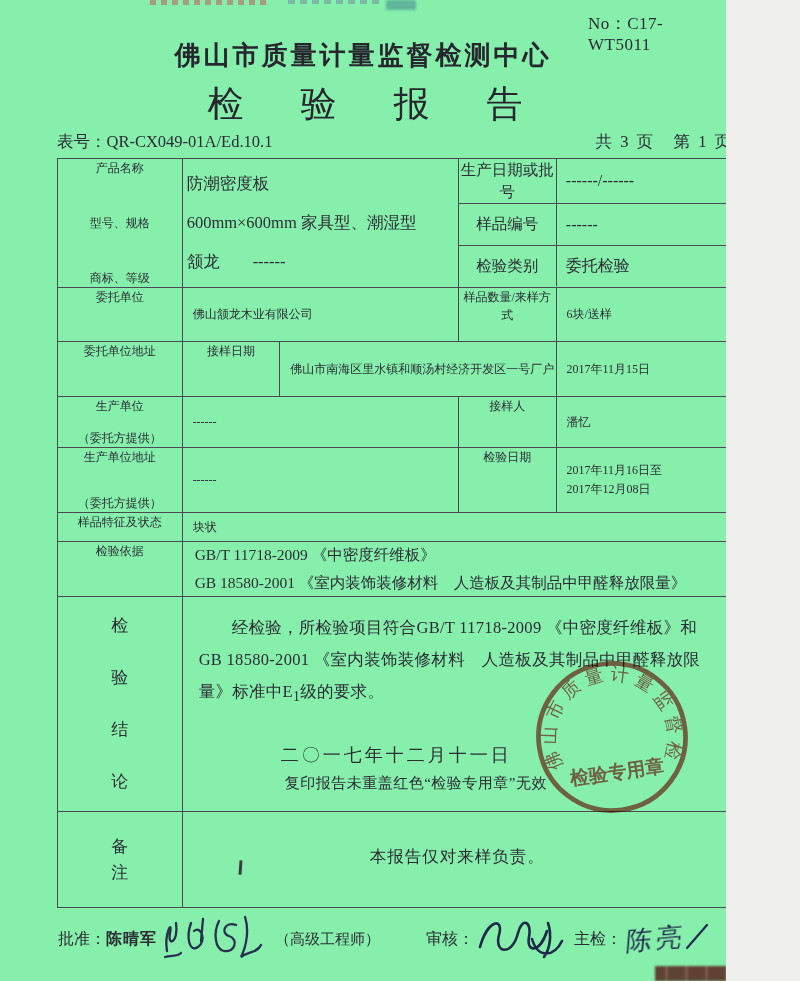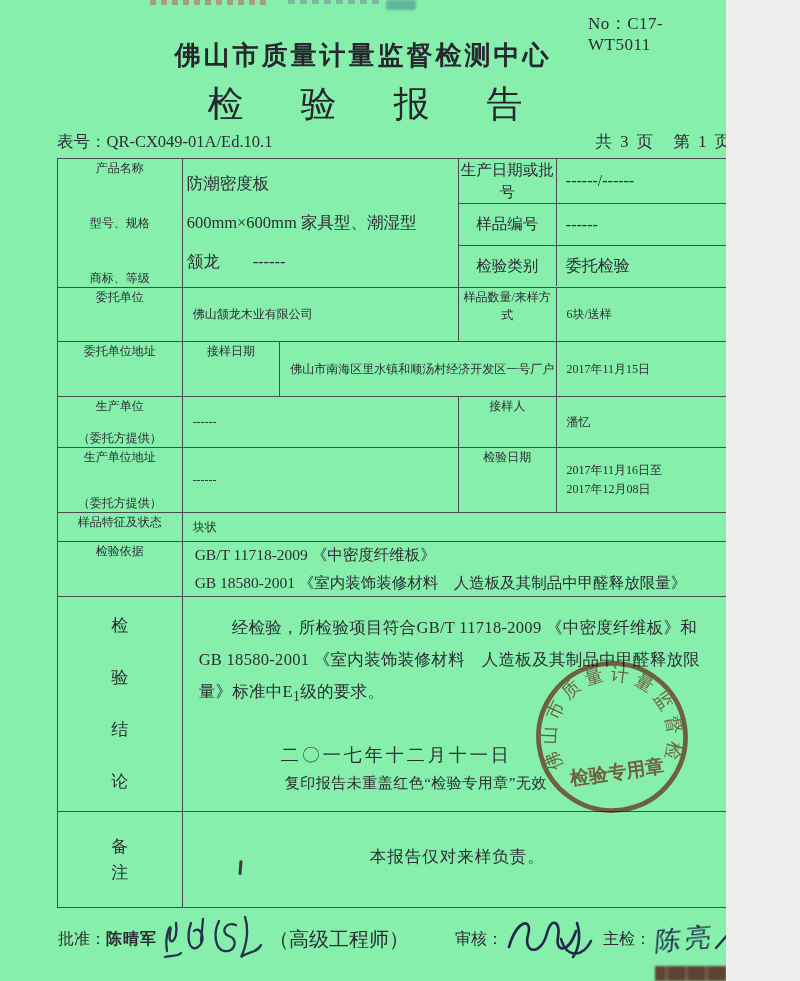--- a/index.html
+++ b/index.html
@@ -66,21 +66,21 @@
   
   .stamp-main{position:absolute;left:533px;top:658px;width:158px;height:158px;
     mix-blend-mode:multiply;filter:blur(.3px);}
   .stamp-side{position:absolute;left:739px;top:376px;width:210px;height:210px;
     mix-blend-mode:multiply;filter:blur(.5px);opacity:.75;}
 
   
   .footer{position:absolute;top:922px;left:58px;width:700px;display:flex;
     align-items:center;font-size:16px;}
   .fname{font-weight:bold;letter-spacing:1px;}
-  .ftitle{font-size:20px;margin-left:4px;}
+  .ftitle{font-size:15px;margin-left:10px;}
   .sig{margin:-16px 0 -10px 0;}
   .hand{font-size:26px;color:#222c4e;transform:rotate(-5deg) skewX(-10deg);
     display:inline-block;letter-spacing:4px;margin-left:4px;filter:blur(.2px);}
   .smudge{position:absolute;left:655px;top:966px;width:72px;height:15px;
     background:repeating-linear-gradient(90deg,#58251f 0 10px,#7a4038 10px 13px,#58251f 13px 20px);
     filter:blur(1.2px);opacity:.85;}
 </style>
 </head>
 <body>
 

